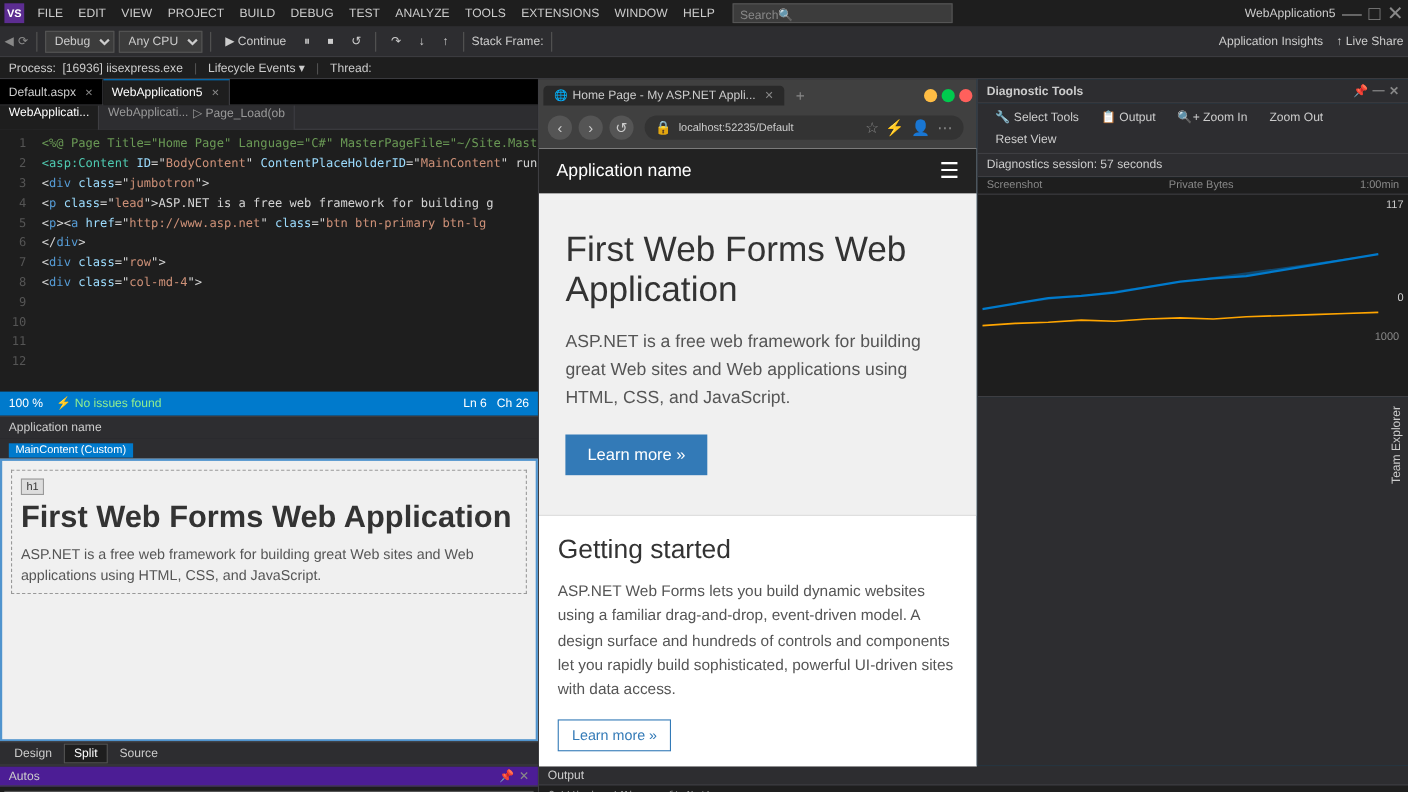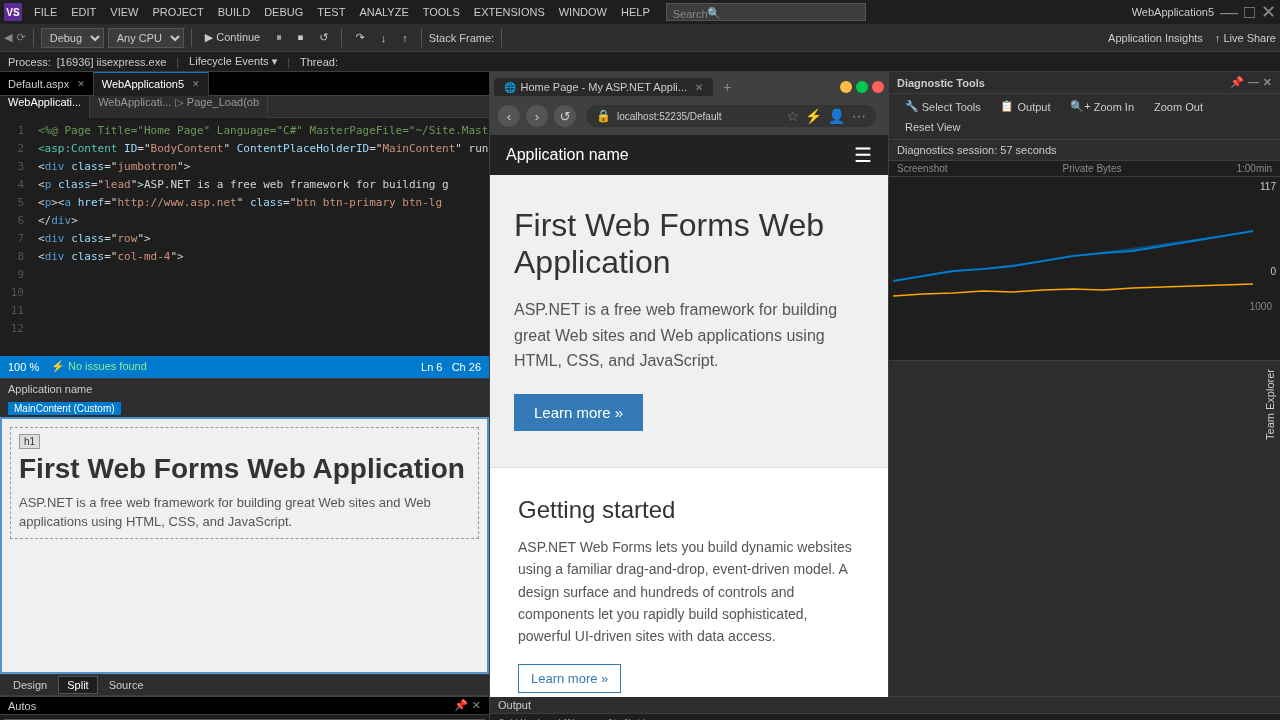--- a/index.html
+++ b/index.html
@@ -79,37 +79,37 @@
     .browser-content { background: white; flex: 1; overflow-y: auto; }
 
     
     .site-navbar { background: #222; padding: 8px 16px; display: flex; align-items: center; justify-content: space-between; }
     .site-app-name { color: white; font-size: 16px; }
     .site-hamburger { color: white; font-size: 20px; cursor: pointer; }
     .site-hero { background: #f0f0f0; padding: 32px 24px 36px; border-bottom: 1px solid #ddd; }
     .site-hero h1 { font-size: 32px; color: #333; margin-bottom: 16px; font-weight: 300; }
     .site-hero p { font-size: 16px; color: #555; line-height: 1.6; margin-bottom: 20px; max-width: 600px; }
     .btn-learn { background: #337ab7; color: white; padding: 10px 20px; font-size: 15px; border: none; cursor: pointer; text-decoration: none; display: inline-block; }
-    .site-section { padding: 28px; }
+    .site-section { padding: 17px; }
     .site-section h2 { font-size: 24px; color: #333; margin-bottom: 12px; font-weight: 300; }
     .site-section p { font-size: 14px; color: #555; line-height: 1.6; margin-bottom: 16px; }
     .btn-learn-sm { background: white; color: #337ab7; border: 1px solid #337ab7; padding: 6px 12px; font-size: 13px; cursor: pointer; }
 
     
     .diag-pane { width: 392px; flex-shrink: 0; background: #0c4a6e; border-left: 1px solid #3e3e42; display: flex; flex-direction: column; }
     .diag-header { background: #2d2d30; padding: 4px 8px; font-size: 11px; font-weight: bold; color: #ccc; display: flex; align-items: center; justify-content: space-between; border-bottom: 1px solid #3e3e42; }
     .diag-toolbar { display: flex; align-items: center; gap: 4px; padding: 4px 8px; background: #2d2d30; border-bottom: 1px solid #3e3e42; flex-wrap: wrap; }
     .diag-btn { padding: 2px 8px; font-size: 11px; color: #ccc; background: transparent; border: none; cursor: pointer; display: flex; align-items: center; gap: 3px; }
     .diag-session { padding: 4px 8px; font-size: 11px; color: #ccc; border-bottom: 1px solid #3e3e42; background: #2d2d30; }
     .diag-chart-area { height: 200px; background: #1e1e1e; position: relative; border-bottom: 1px solid #3e3e42; }
 
     
     .bottom-area { display: flex; height: 160px; border-top: 1px solid #3e3e42; }
     .bottom-left { width: 490px; flex-shrink: 0; background: #1e1e1e; border-right: 1px solid #3e3e42; display: flex; flex-direction: column; }
-    .autos-header { background: #000000; padding: 2px 8px; font-size: 11px; color: #ccc; border-bottom: 1px solid #3e3e42; display: flex; justify-content: space-between; align-items: center; }
+    .autos-header { background: #4c1d95; padding: 2px 8px; font-size: 11px; color: #ccc; border-bottom: 1px solid #3e3e42; display: flex; justify-content: space-between; align-items: center; }
     .autos-content { flex: 1; padding: 4px; }
     .search-box { display: flex; align-items: center; background: #3c3c3c; border: 1px solid #555; height: 20px; padding: 0 6px; margin-bottom: 4px; gap: 4px; }
 
     .bottom-right { flex: 1; background: #1e1e1e; display: flex; flex-direction: column; }
     .output-header { background: #2d2d30; padding: 2px 8px; font-size: 11px; color: #ccc; border-bottom: 1px solid #3e3e42; }
     .output-content { flex: 1; padding: 4px 8px; font-size: 10px; color: #999; font-family: Consolas, monospace; overflow: hidden; }
   </style>
 </head>
 <body>
 

